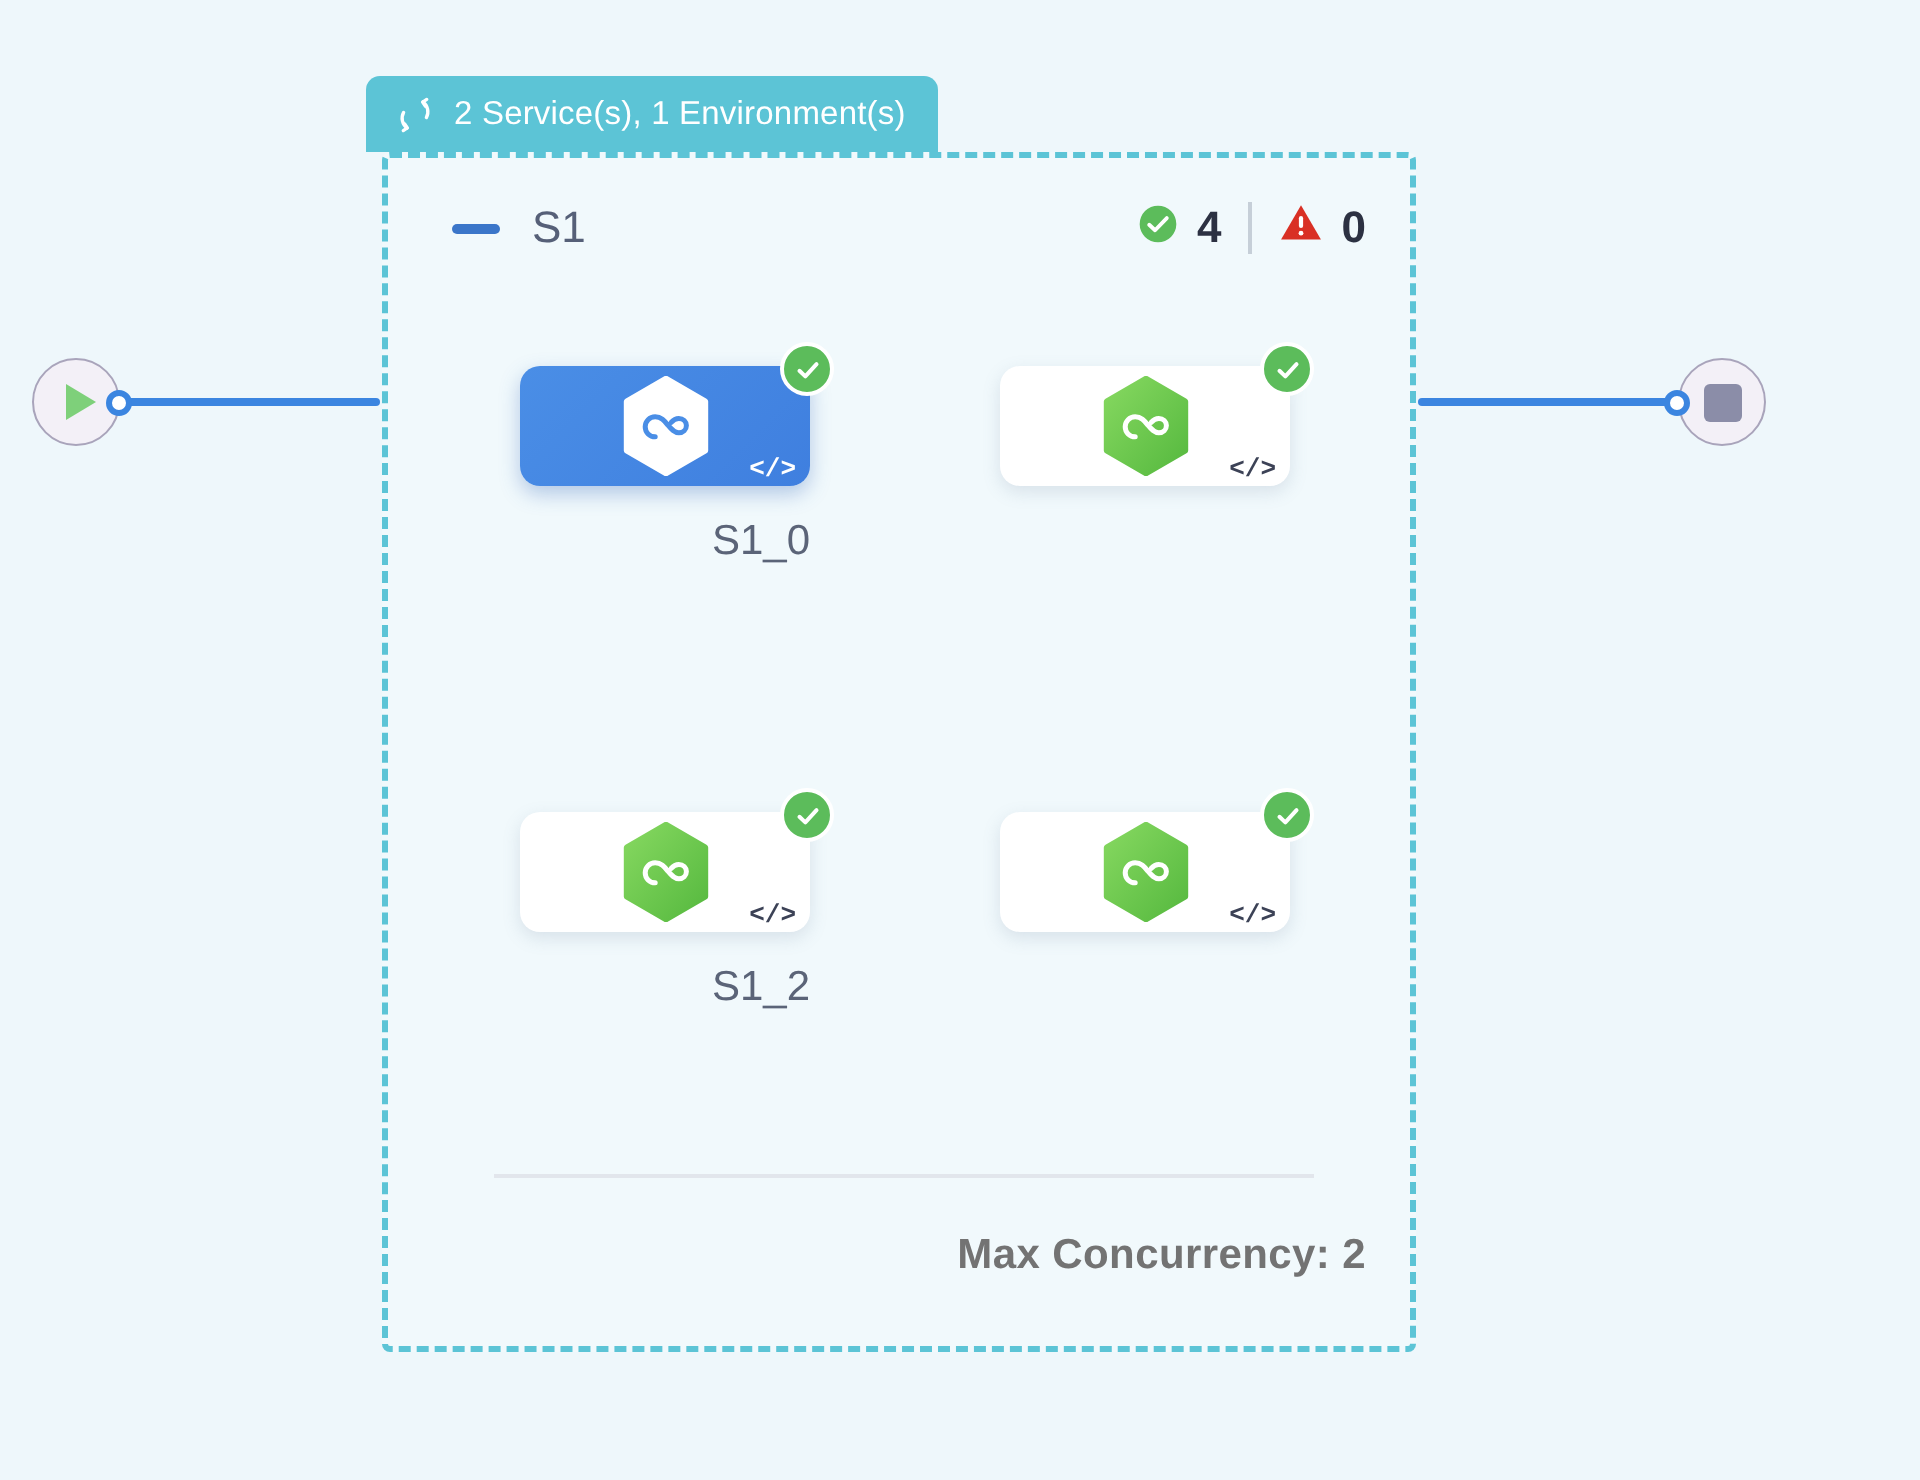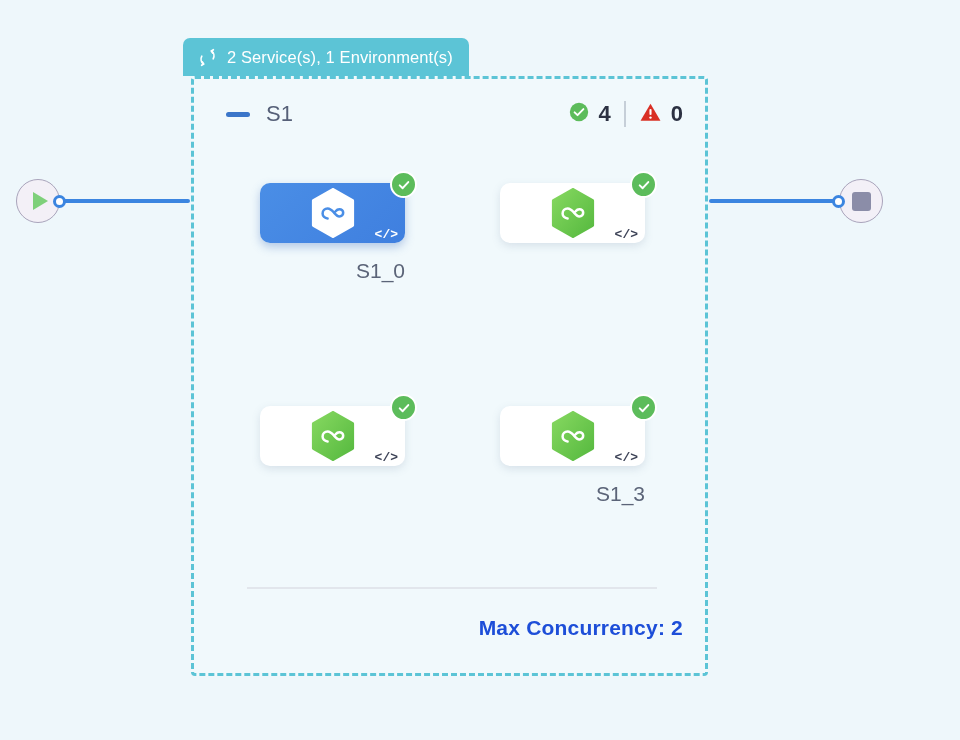--- a/index.html
+++ b/index.html
@@ -177,21 +177,21 @@
     position: absolute;
     left: 53px; bottom: 84px;
     width: 410px; height: 2px;
     background: #e2e6ec;
   }
   .concurrency {
     position: absolute;
     right: 22px; bottom: 33px;
     font-size: 21px;
     font-weight: 700;
-    color: #1d4ed8;
+    color: #737373;
     letter-spacing: .2px;
   }
 </style>
 </head>
 <body>
 
 <div id="canvas">
 
   <div class="edge edge-left"></div>
   <div class="edge edge-right"></div>
@@ -304,20 +304,21 @@
             <path d="M17.6 30.4c-2.8 0-5-2.2-5-5s2.2-5 5-5c3 0 4.6 2 6.4 4.2 1.8 2.2 3.2 3.8 5.4 3.8 2.2 0 3.8-1.6 3.8-3.6s-1.6-3.6-3.8-3.6c-1.6 0-2.8.8-3.8 2" fill="none" stroke="#ffffff" stroke-width="2.5" stroke-linecap="round"></path>
           </svg>
         </span>
         <span class="code-glyph">&lt;/&gt;</span>
         <span class="badge">
           <svg width="16" height="16" viewBox="0 0 24 24">
             <polyline points="5.6 12.6 10 16.8 18.4 7.6" fill="none" stroke="#ffffff" stroke-width="3" stroke-linecap="round" stroke-linejoin="round"></polyline>
           </svg>
         </span>
       </div>
+      <div class="card-label">S1_2</div>
     </div>
 
     <div class="card-slot" style="left:306px; top:327px;">
       <div class="card plain">
         <span class="hex">
           <svg width="46" height="50" viewBox="0 0 46 50">
             <defs>
               <linearGradient id="g3" x1="0" y1="0" x2="1" y2="1">
                 <stop offset="0" stop-color="#86d860"></stop>
                 <stop offset="1" stop-color="#56b93f"></stop>
@@ -327,20 +328,19 @@
             <path d="M17.6 30.4c-2.8 0-5-2.2-5-5s2.2-5 5-5c3 0 4.6 2 6.4 4.2 1.8 2.2 3.2 3.8 5.4 3.8 2.2 0 3.8-1.6 3.8-3.6s-1.6-3.6-3.8-3.6c-1.6 0-2.8.8-3.8 2" fill="none" stroke="#ffffff" stroke-width="2.5" stroke-linecap="round"></path>
           </svg>
         </span>
         <span class="code-glyph">&lt;/&gt;</span>
         <span class="badge">
           <svg width="16" height="16" viewBox="0 0 24 24">
             <polyline points="5.6 12.6 10 16.8 18.4 7.6" fill="none" stroke="#ffffff" stroke-width="3" stroke-linecap="round" stroke-linejoin="round"></polyline>
           </svg>
         </span>
       </div>
-      <div class="card-label">S1_3</div>
     </div>
 
     <div class="divider"></div>
     <div class="concurrency">Max Concurrency: 2</div>
 
   </div>
 </div>
 
 </body></html>

